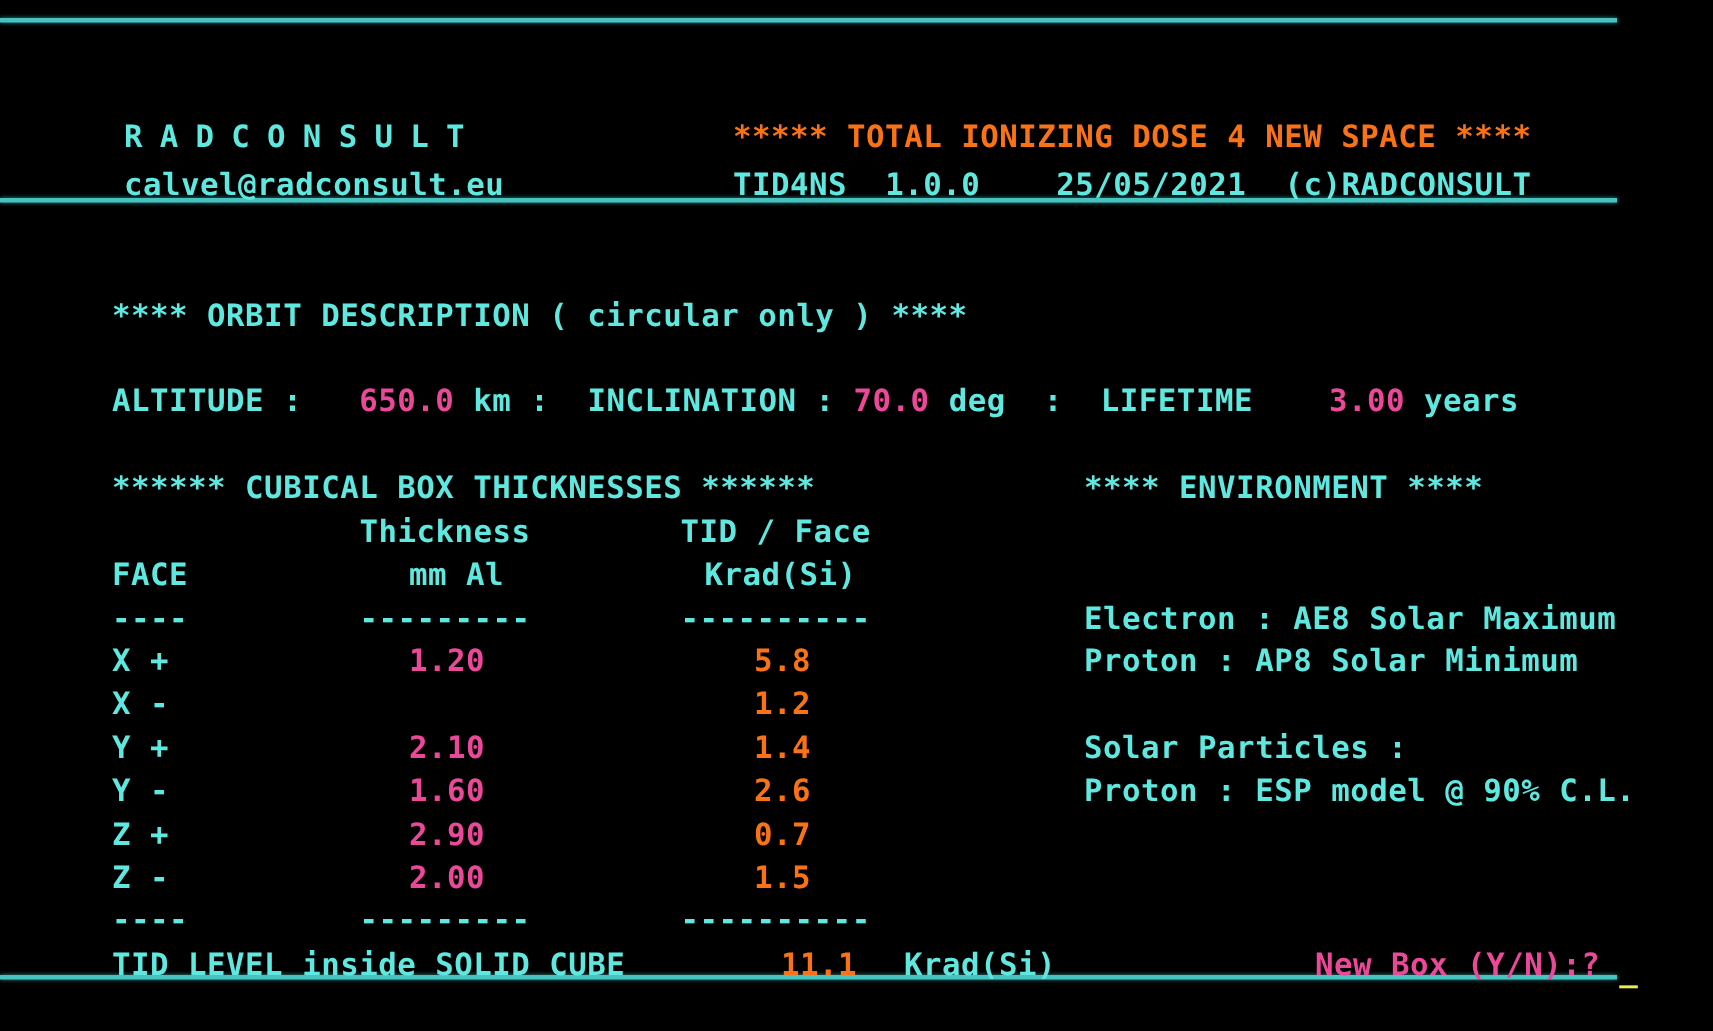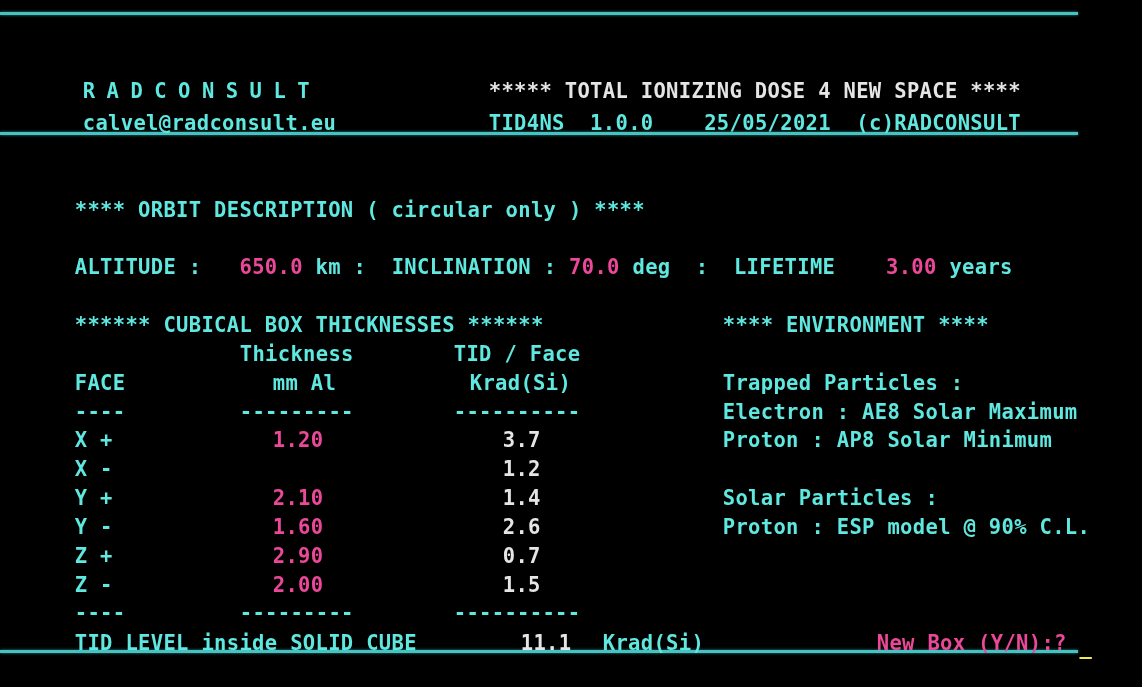--- a/index.html
+++ b/index.html
@@ -39,21 +39,21 @@
   .row {
     position: absolute;
     left: 0;
     white-space: pre;
     font-family: "DejaVu Sans Mono", "Liberation Mono", monospace;
     font-size: 20.5px;
     letter-spacing: 0.33px;
   }
   .cy { color: #5FE8E0; }
   .ye { color: #ec4899; }
-  .rd { color: #e5e5e5; }
+  .rd { color: #f97316; }
   .bold { font-weight: bold; }
 
   .brand {
     letter-spacing: 11.5px;
     font-weight: bold;
   }
   .cursor {
     color: #EDEB52;
     position: relative;
     top: 4px;
@@ -120,21 +120,21 @@
     <span class="cy bold">----------</span>
   </div>
 
   <div class="row" style="top:397px; left:24px;">
     <span class="cy bold">X +</span>
   </div>
   <div class="row" style="top:397px; left:222px;">
     <span class="ye bold">1.20</span>
   </div>
   <div class="row" style="top:397px; left:452px;">
-    <span class="rd bold">3.7</span>
+    <span class="rd bold">5.8</span>
   </div>
 
   <div class="row" style="top:426px; left:24px;">
     <span class="cy bold">X -</span>
   </div>
   <div class="row" style="top:426px; left:452px;">
     <span class="rd bold">1.2</span>
   </div>
 
   <div class="row" style="top:455px; left:24px;">
@@ -183,23 +183,20 @@
   <div class="row" style="top:570px; left:189px;">
     <span class="cy bold">---------</span>
   </div>
   <div class="row" style="top:570px; left:403px;">
     <span class="cy bold">----------</span>
   </div>
 
   <div class="row" style="top:282px; left:672px;">
     <span class="cy bold">**** ENVIRONMENT ****</span>
   </div>
-  <div class="row" style="top:340px; left:672px;">
-    <span class="cy bold">Trapped Particles :</span>
-  </div>
   <div class="row" style="top:369px; left:672px;">
     <span class="cy bold">Electron : AE8 Solar Maximum</span>
   </div>
   <div class="row" style="top:397px; left:672px;">
     <span class="cy bold">Proton : AP8 Solar Minimum</span>
   </div>
   <div class="row" style="top:455px; left:672px;">
     <span class="cy bold">Solar Particles :</span>
   </div>
   <div class="row" style="top:484px; left:672px;">

